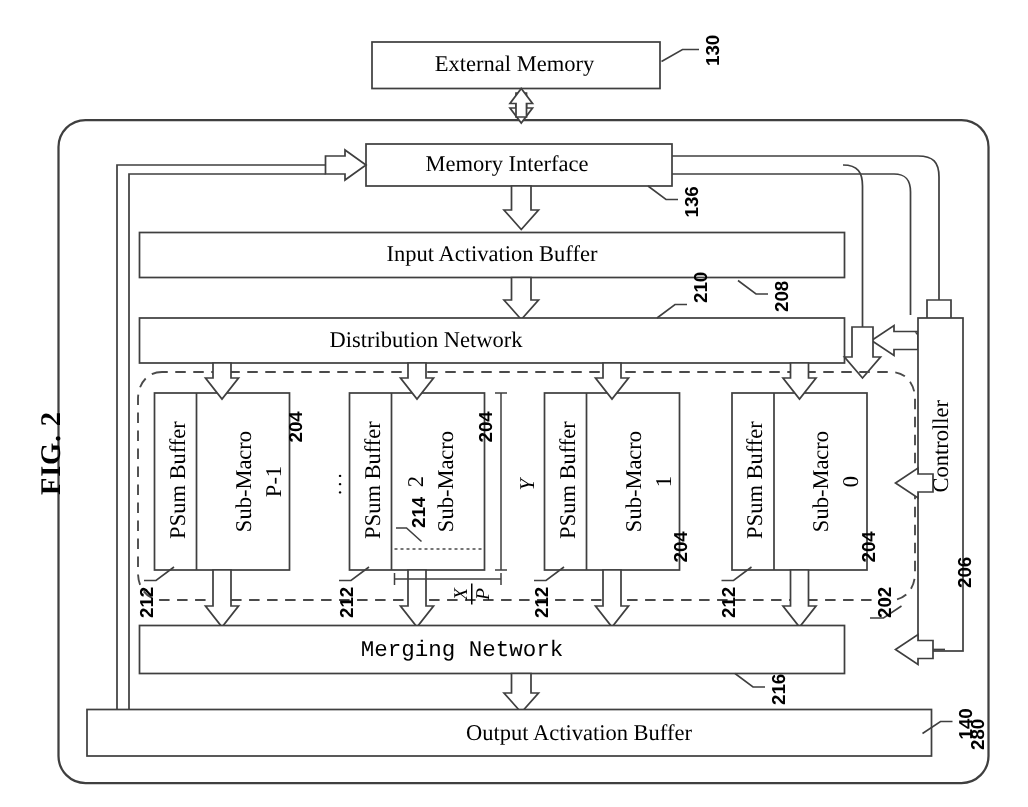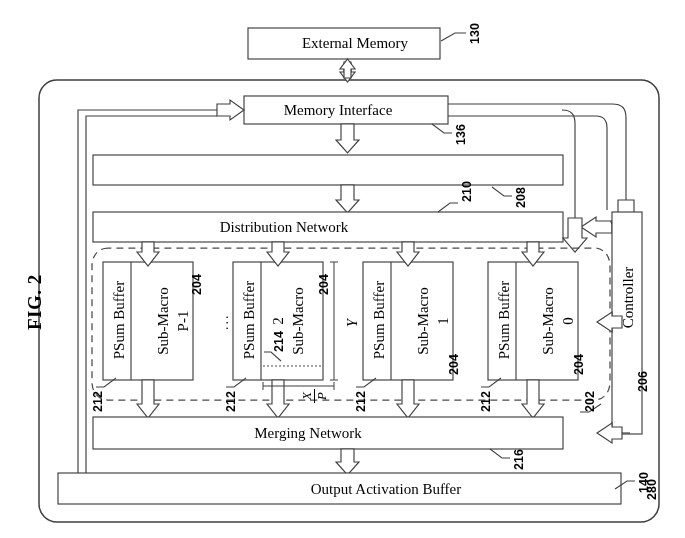--- a/index.html
+++ b/index.html
@@ -179,26 +179,27 @@
 
     <path class="arw" d="M341 449 L354 449 L354 462 L359 462 L347.5 475 L336 462 L341 462 Z"></path>
 
     <rect x="58" y="473" width="563" height="31" class="bx"></rect>
     <path class="lead" d="M615 489 L627 481 L635 481"></path>
 
   </svg>
 
   <div class="fig-label" style="left:24px; top:330px; transform: rotate(-90deg);">FIG. 2</div>
 
-  <div class="blk-label" style="left:248px; top:35px; width:214px;">External Memory</div>
+  <div class="blk-label" style="left:236px; top:35px; width:214px;">External Memory</div>
   <div class="ref" style="left:468px; top:44px; transform: rotate(-90deg);">130</div>
 
   <div class="blk-label" style="left:244px; top:102px; width:188px;">Memory Interface</div>
   <div class="ref" style="left:454px; top:145px; transform: rotate(-90deg);">136</div>
 
+  <div class="blk-label" style="left:93px; top:162px; width:470px;">Input Activation Buffer</div>
   <div class="ref" style="left:514px; top:208px; transform: rotate(-90deg);">208</div>
 
   <div class="blk-label" style="left:93px; top:219px; width:382px;">Distribution Network</div>
   <div class="ref" style="left:460px; top:202px; transform: rotate(-90deg);">210</div>
 
   <div class="blk-label rot" style="left:111px; top:376px; transform: rotate(-90deg); width:112px; text-align:center;">PSum Buffer</div>
   <div class="blk-label rot" style="left:155px; top:378px; transform: rotate(-90deg); width:114px; text-align:center;">Sub-Macro</div>
   <div class="blk-label rot" style="left:175px; top:378px; transform: rotate(-90deg); width:114px; text-align:center;">P-1</div>
   <div class="ref" style="left:190px; top:295px; transform: rotate(-90deg);">204</div>
   <div class="ref" style="left:91px; top:412px; transform: rotate(-90deg);">212</div>
@@ -229,21 +230,21 @@
   <div class="blk-label rot" style="left:540px; top:378px; transform: rotate(-90deg); width:114px; text-align:center;">Sub-Macro</div>
   <div class="blk-label rot" style="left:560px; top:378px; transform: rotate(-90deg); width:114px; text-align:center;">0</div>
   <div class="ref" style="left:572px; top:375px; transform: rotate(-90deg);">204</div>
   <div class="ref" style="left:479px; top:412px; transform: rotate(-90deg);">212</div>
 
   <div class="ref" style="left:583px; top:412px; transform: rotate(-90deg);">202</div>
 
   <div class="blk-label rot" style="left:620px; top:370px; transform: rotate(-90deg); width:145px; text-align:center;">Controller</div>
   <div class="ref" style="left:636px; top:392px; transform: rotate(-90deg);">206</div>
 
-  <div class="blk-label" style="left:93px; top:425px; width:430px;">Merging Network</div>
+  <div class="blk-label" style="left:93px; top:425px; width:430px;font-family:Liberation Mono, monospace;">Merging Network</div>
   <div class="ref" style="left:512px; top:470px; transform: rotate(-90deg);">216</div>
 
   <div class="blk-label" style="left:58px; top:481px; width:656px;">Output Activation Buffer</div>
   <div class="ref" style="left:637px; top:493px; transform: rotate(-90deg);">140</div>
 
   <div class="ref" style="left:645px; top:500px; transform: rotate(-90deg);">280</div>
 
 </div>
 
 </body></html>

